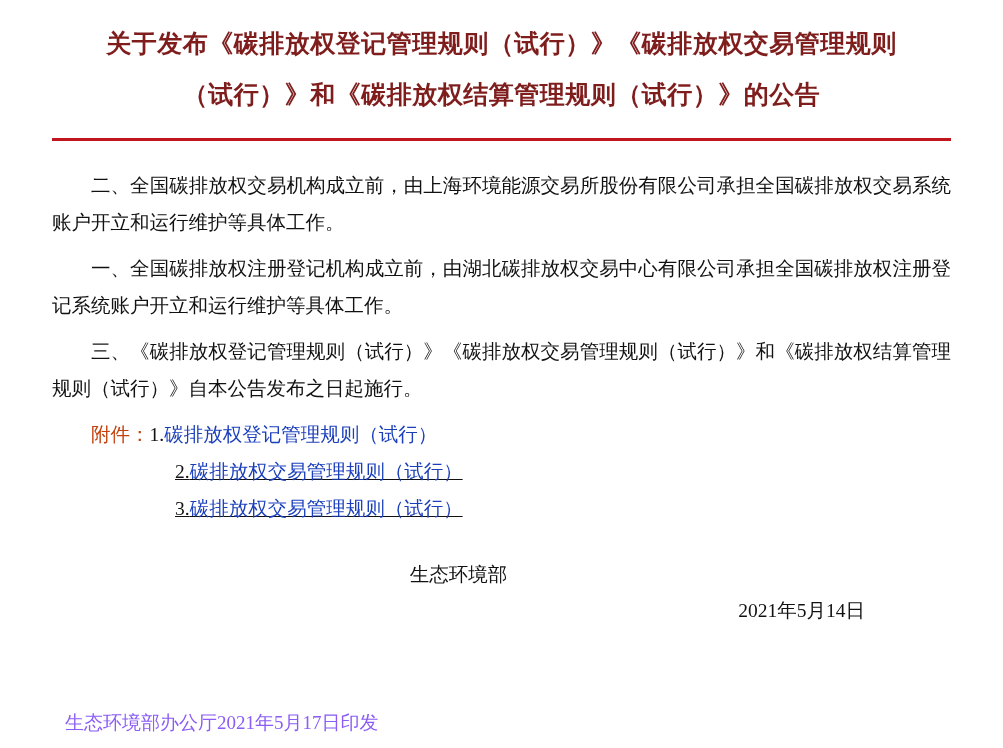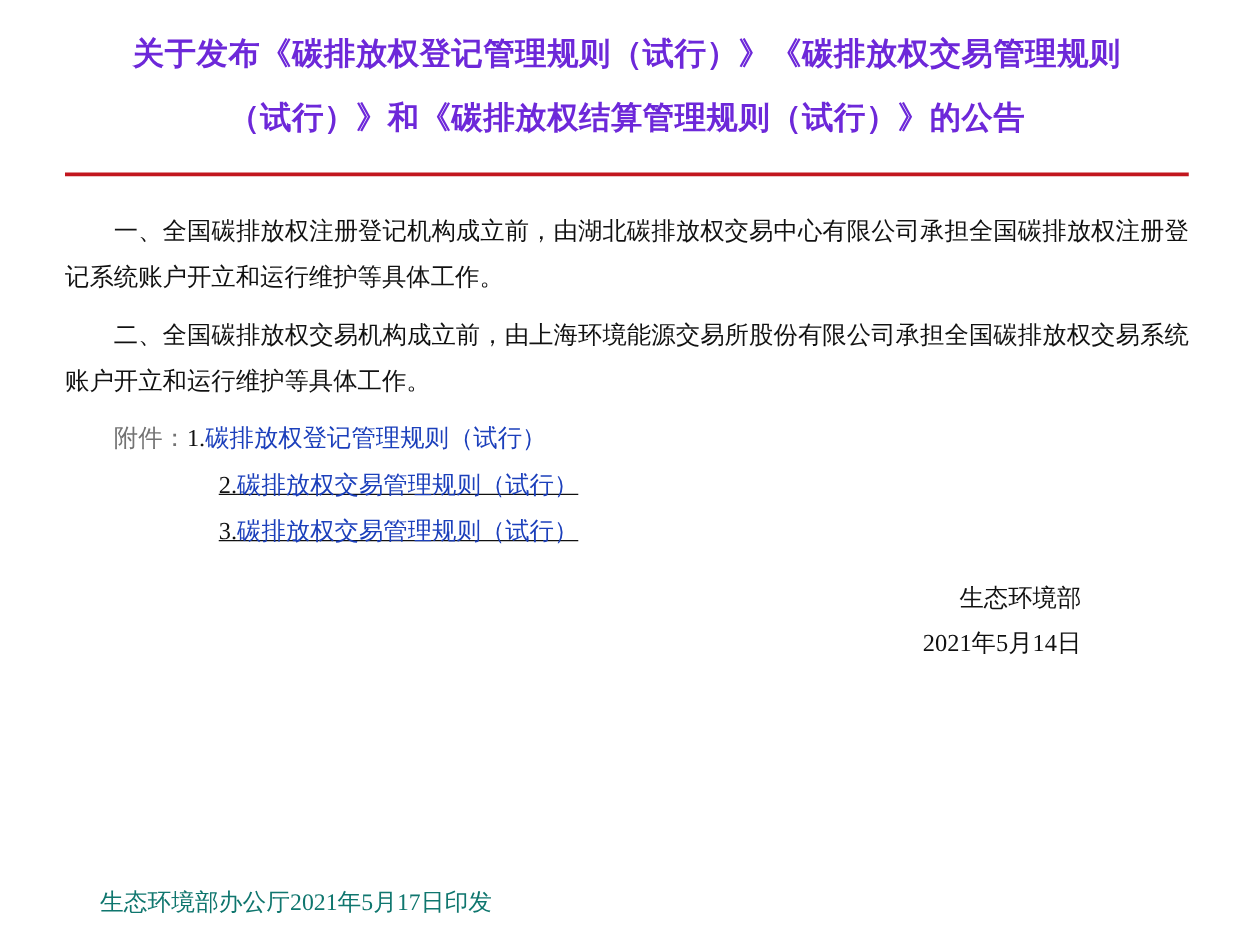--- a/index.html
+++ b/index.html
@@ -19,21 +19,21 @@
     width: 1003px;
     height: 748px;
     box-sizing: border-box;
     padding: 0 52px;
     position: relative;
   }
   .doc-title {
     margin: 0;
     padding: 18px 34px 4px 34px;
     text-align: center;
-    color: #6d28d9;
+    color: #7f1d1d;
     font-family: "Liberation Serif", "DejaVu Serif", serif;
     font-weight: bold;
     font-size: 25px;
     line-height: 51px;
     letter-spacing: 0.5px;
   }
   .rule-wrap {
     padding: 14px 0 0 0;
   }
   .rule {
@@ -54,21 +54,21 @@
     text-indent: 2em;
     text-align: justify;
     text-justify: inter-ideograph;
   }
   .attach-row {
     margin: 0;
     text-indent: 2em;
     line-height: 37px;
   }
   .attach-label {
-    color: #737373;
+    color: #c2410c;
   }
   .attach-line {
     margin: 0;
     line-height: 37px;
     padding-left: calc(2em + 84px);
     text-decoration: underline;
   }
   .attach-link {
     color: #1b3fbb;
     text-decoration: none;
@@ -78,46 +78,48 @@
     color: #111111;
   }
   .signoff {
     text-align: right;
     padding-right: 86px;
     line-height: 36px;
     font-size: 19.5px;
     color: #111111;
   }
   .signoff .issuer {
-    margin-top: 18px;
+    margin-top: 30px;
+    text-align: center;
   }
   .footer {
     position: absolute;
-    left: 68px;
+    left: 53px;
     bottom: 10px;
     font-size: 19px;
-    color: #0f766e;
+    color: #8b5cf6;
     line-height: 30px;
     padding-left: 12px;
   }
 </style>
 </head>
 <body>
 
 <div class="page">
 
   <h1 class="doc-title">关于发布《碳排放权登记管理规则（试行）》《碳排放权交易管理规则（试行）》和《碳排放权结算管理规则（试行）》的公告</h1>
 
   <div class="rule-wrap">
     <hr class="rule">
   </div>
 
   <div class="body-block">
+    <p class="para">二、全国碳排放权交易机构成立前，由上海环境能源交易所股份有限公司承担全国碳排放权交易系统账户开立和运行维护等具体工作。</p>
     <p class="para">一、全国碳排放权注册登记机构成立前，由湖北碳排放权交易中心有限公司承担全国碳排放权注册登记系统账户开立和运行维护等具体工作。</p>
-    <p class="para">二、全国碳排放权交易机构成立前，由上海环境能源交易所股份有限公司承担全国碳排放权交易系统账户开立和运行维护等具体工作。</p>
+    <p class="para">三、《碳排放权登记管理规则（试行）》《碳排放权交易管理规则（试行）》和《碳排放权结算管理规则（试行）》自本公告发布之日起施行。</p>
 
     <p class="attach-row"><span class="attach-label">附件：</span><a class="attach-link" href="#"><span class="num">1.</span><span class="txt">碳排放权登记管理规则（试行）</span></a></p>
 
     <p class="attach-line"><a class="attach-link" href="#"><span class="num">2.</span><span class="txt">碳排放权交易管理规则（试行）</span></a></p>
 
     <p class="attach-line"><a class="attach-link" href="#"><span class="num">3.</span><span class="txt">碳排放权交易管理规则（试行）</span></a></p>
 
     <div class="signoff">
       <div class="issuer">生态环境部</div>
       <div class="date">2021年5月14日</div>

